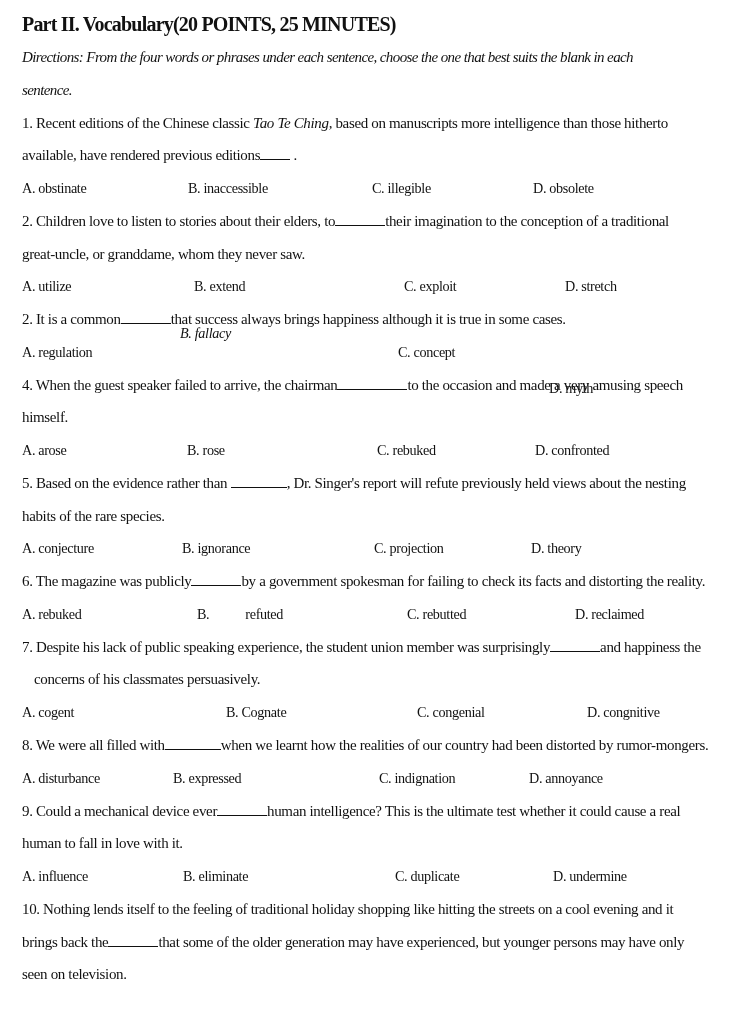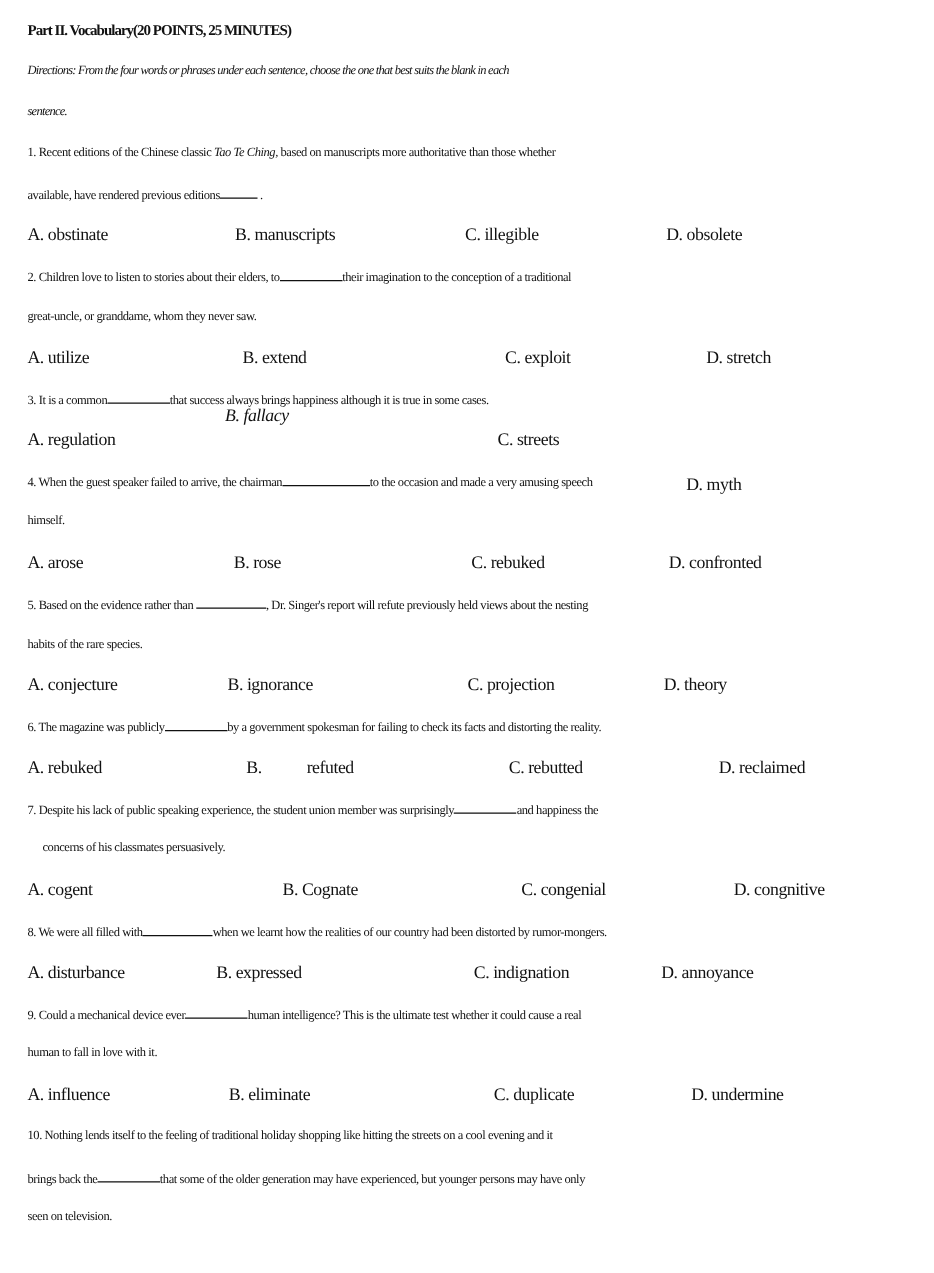--- a/index.html
+++ b/index.html
@@ -1,54 +1,54 @@
 <!DOCTYPE html>
 <html><head>
 <meta charset="utf-8">
 <style>
   html, body { margin: 0; padding: 0; background: #ffffff; }
   body { width: 747px; height: 1018px; position: relative; overflow: hidden;
          font-family: "Liberation Serif", "DejaVu Serif", serif; color: #111; }
-  .line { position: absolute; left: 22px; white-space: nowrap; font-size: 10px; letter-spacing: -0.35px; line-height: 18px; }
-  .title { font-weight: bold; font-size: 12px; letter-spacing: -0.8px; }
+  .line { position: absolute; left: 22px; white-space: nowrap; font-size: 15px; letter-spacing: -0.35px; line-height: 18px; }
+  .title { font-weight: bold; font-size: 20px; letter-spacing: -0.8px; }
   .dir { font-style: italic; letter-spacing: -0.6px; }
   .blank { display: inline-block; border-bottom: 1px solid #111; height: 12px; vertical-align: baseline; }
   .opt { position: absolute; white-space: nowrap; font-size: 14.2px; letter-spacing: -0.35px; line-height: 18px; }
   em { font-style: italic; }
 </style>
 </head>
 <body>
 
 <div class="line title" style="top:15px;">Part II. Vocabulary(20 POINTS, 25 MINUTES)</div>
 <div class="line dir" style="top:48px;">Directions: From the four words or phrases under each sentence, choose the one that best suits the blank in each</div>
 <div class="line dir" style="top:81px;">sentence.</div>
 
 <div>
-  <div class="line" style="top:114px;"><span>1. Recent editions of the Chinese classic </span><em>Tao Te Ching,</em><span> based on manuscripts more authoritative than those whether</span></div>
+  <div class="line" style="top:114px;"><span>1. Recent editions of the Chinese classic </span><em>Tao Te Ching,</em><span> based on manuscripts more intelligence than those hitherto</span></div>
   <div class="line" style="top:146px;"><span>available, have rendered previous editions</span><span class="blank" style="width:30px;"></span><span> .</span></div>
   <div class="opt" style="top:179px;left:22px;">A. obstinate</div>
-  <div class="opt" style="top:179px;left:188px;">B. manuscripts</div>
+  <div class="opt" style="top:179px;left:188px;">B. inaccessible</div>
   <div class="opt" style="top:179px;left:372px;">C. illegible</div>
   <div class="opt" style="top:179px;left:533px;">D. obsolete</div>
 </div>
 
 <div>
   <div class="line" style="top:212px;"><span>2. Children love to listen to stories about their elders, to</span><span class="blank" style="width:50px;"></span><span>their imagination to the conception of a traditional</span></div>
   <div class="line" style="top:245px;">great-uncle, or granddame, whom they never saw.</div>
   <div class="opt" style="top:277px;left:22px;">A. utilize</div>
   <div class="opt" style="top:277px;left:194px;">B. extend</div>
   <div class="opt" style="top:277px;left:404px;">C. exploit</div>
   <div class="opt" style="top:277px;left:565px;">D. stretch</div>
 </div>
 
 <div>
-  <div class="line" style="top:310px;"><span>3. It is a common</span><span class="blank" style="width:50px;"></span><span>that success always brings happiness although it is true in some cases.</span></div>
+  <div class="line" style="top:310px;"><span>2. It is a common</span><span class="blank" style="width:50px;"></span><span>that success always brings happiness although it is true in some cases.</span></div>
   <div class="opt" style="top:343px;left:22px;">A. regulation</div>
   <div class="opt" style="top:324px;left:180px;font-style:italic;">B. fallacy</div>
-  <div class="opt" style="top:343px;left:398px;">C. streets</div>
+  <div class="opt" style="top:343px;left:398px;">C. concept</div>
   <div class="opt" style="top:343px;left:549px;margin-top:36px;">D. myth</div>
 </div>
 
 <div>
   <div class="line" style="top:376px;"><span>4. When the guest speaker failed to arrive, the chairman</span><span class="blank" style="width:70px;"></span><span>to the occasion and made a very amusing speech</span></div>
   <div class="line" style="top:408px;">himself.</div>
   <div class="opt" style="top:441px;left:22px;">A. arose</div>
   <div class="opt" style="top:441px;left:187px;">B. rose</div>
   <div class="opt" style="top:441px;left:377px;">C. rebuked</div>
   <div class="opt" style="top:441px;left:535px;">D. confronted</div>

